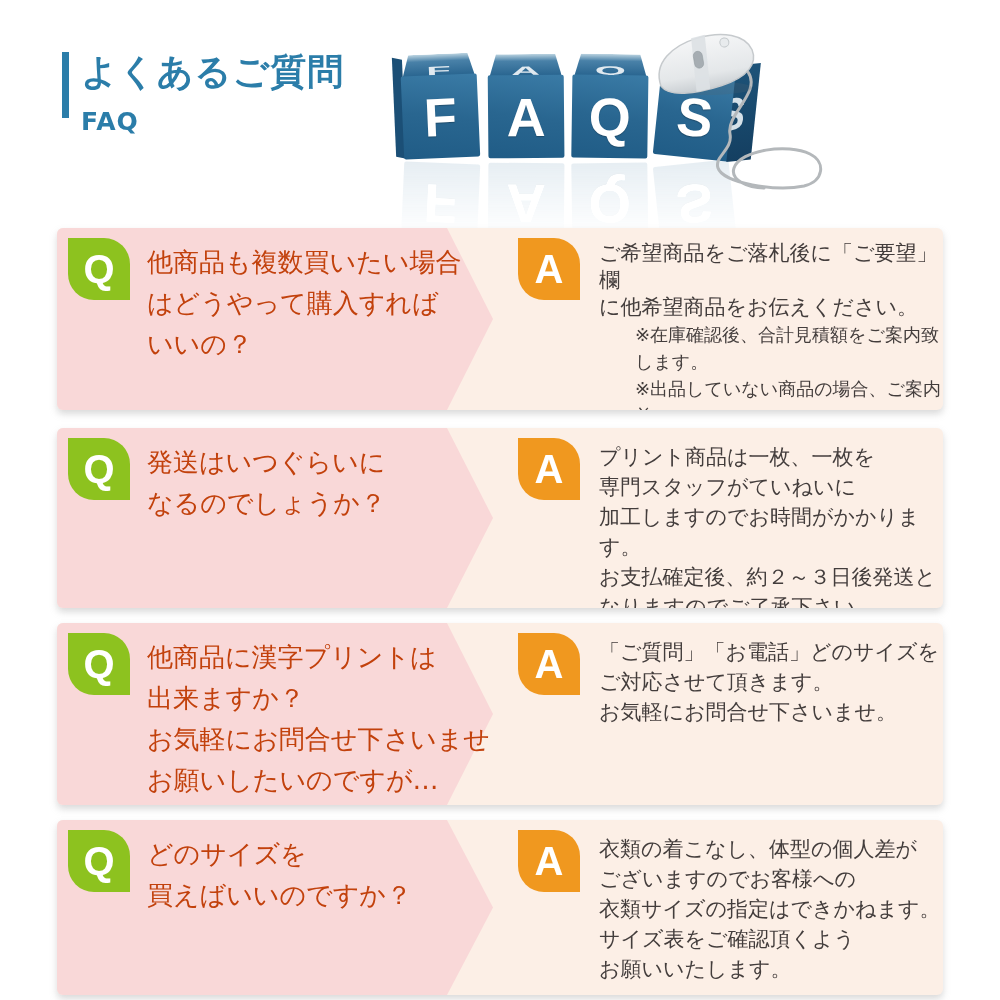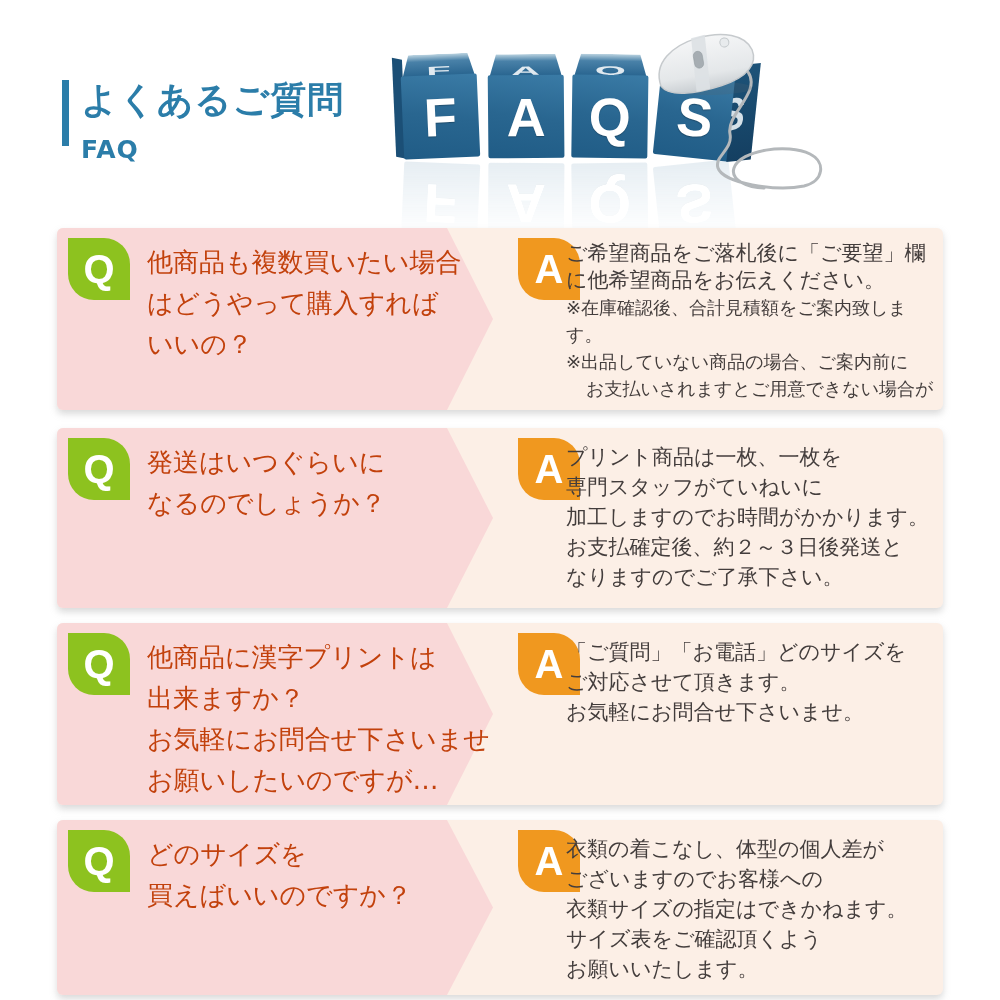--- a/index.html
+++ b/index.html
@@ -2,21 +2,21 @@
 <html><head>
 <meta charset="utf-8">
 <style>
   html,body{margin:0;padding:0;}
   body{
     width:1000px;height:1000px;position:relative;overflow:hidden;
     background:#ffffff;
     font-family:"DejaVu Sans",sans-serif;
   }
   
-  .header{position:absolute;left:62px;top:80px;display:flex;gap:12px;}
+  .header{position:absolute;left:62px;top:52px;display:flex;gap:12px;}
   .accent-bar{width:7px;height:66px;background:#2b7da9;}
   .header-texts{display:flex;flex-direction:column;}
   .title{font-size:36px;font-weight:600;color:#2b7da9;letter-spacing:1px;line-height:1.1;}
   .subtitle{font-size:25px;font-weight:700;color:#2b7da9;letter-spacing:1px;margin-top:15px;}
 
   
   .hero{position:absolute;left:396px;top:30px;width:440px;height:210px;}
   .cubes{position:absolute;left:0;top:24px;width:370px;height:106px;}
   .cube{position:absolute;width:76px;height:104px;}
   .cube .top{
@@ -78,23 +78,23 @@
   }
   .badge{
     position:absolute;width:62px;height:62px;border-radius:0 26px 0 26px;
     display:flex;align-items:center;justify-content:center;
     color:#ffffff;font-weight:700;font-size:40px;
     font-family:"Liberation Sans",sans-serif;
   }
   .q-badge{left:11px;top:10px;background:#8dc21f;}
   .a-badge{left:461px;top:10px;background:#f0981f;}
   .q-text{position:absolute;left:90px;top:14px;font-size:26px;line-height:41px;color:#c2410c;}
-  .a-text{position:absolute;left:509px;top:14px;font-size:21px;line-height:30px;color:#433d3c;}
+  .a-text{position:absolute;left:542px;top:14px;font-size:21px;line-height:30px;color:#433d3c;}
   .a-text.dense{line-height:27px;top:12px;}
-  .a-line.small{font-size:18px;}
+  .a-line.small{font-size:18px;margin-left:36px;}
   .a-line.indent{padding-left:20px;}
 </style>
 </head>
 <body>
 
 <div class="header">
   <div class="accent-bar"></div>
   <div class="header-texts">
     <div class="title">よくあるご質問</div>
     <div class="subtitle">FAQ</div>

